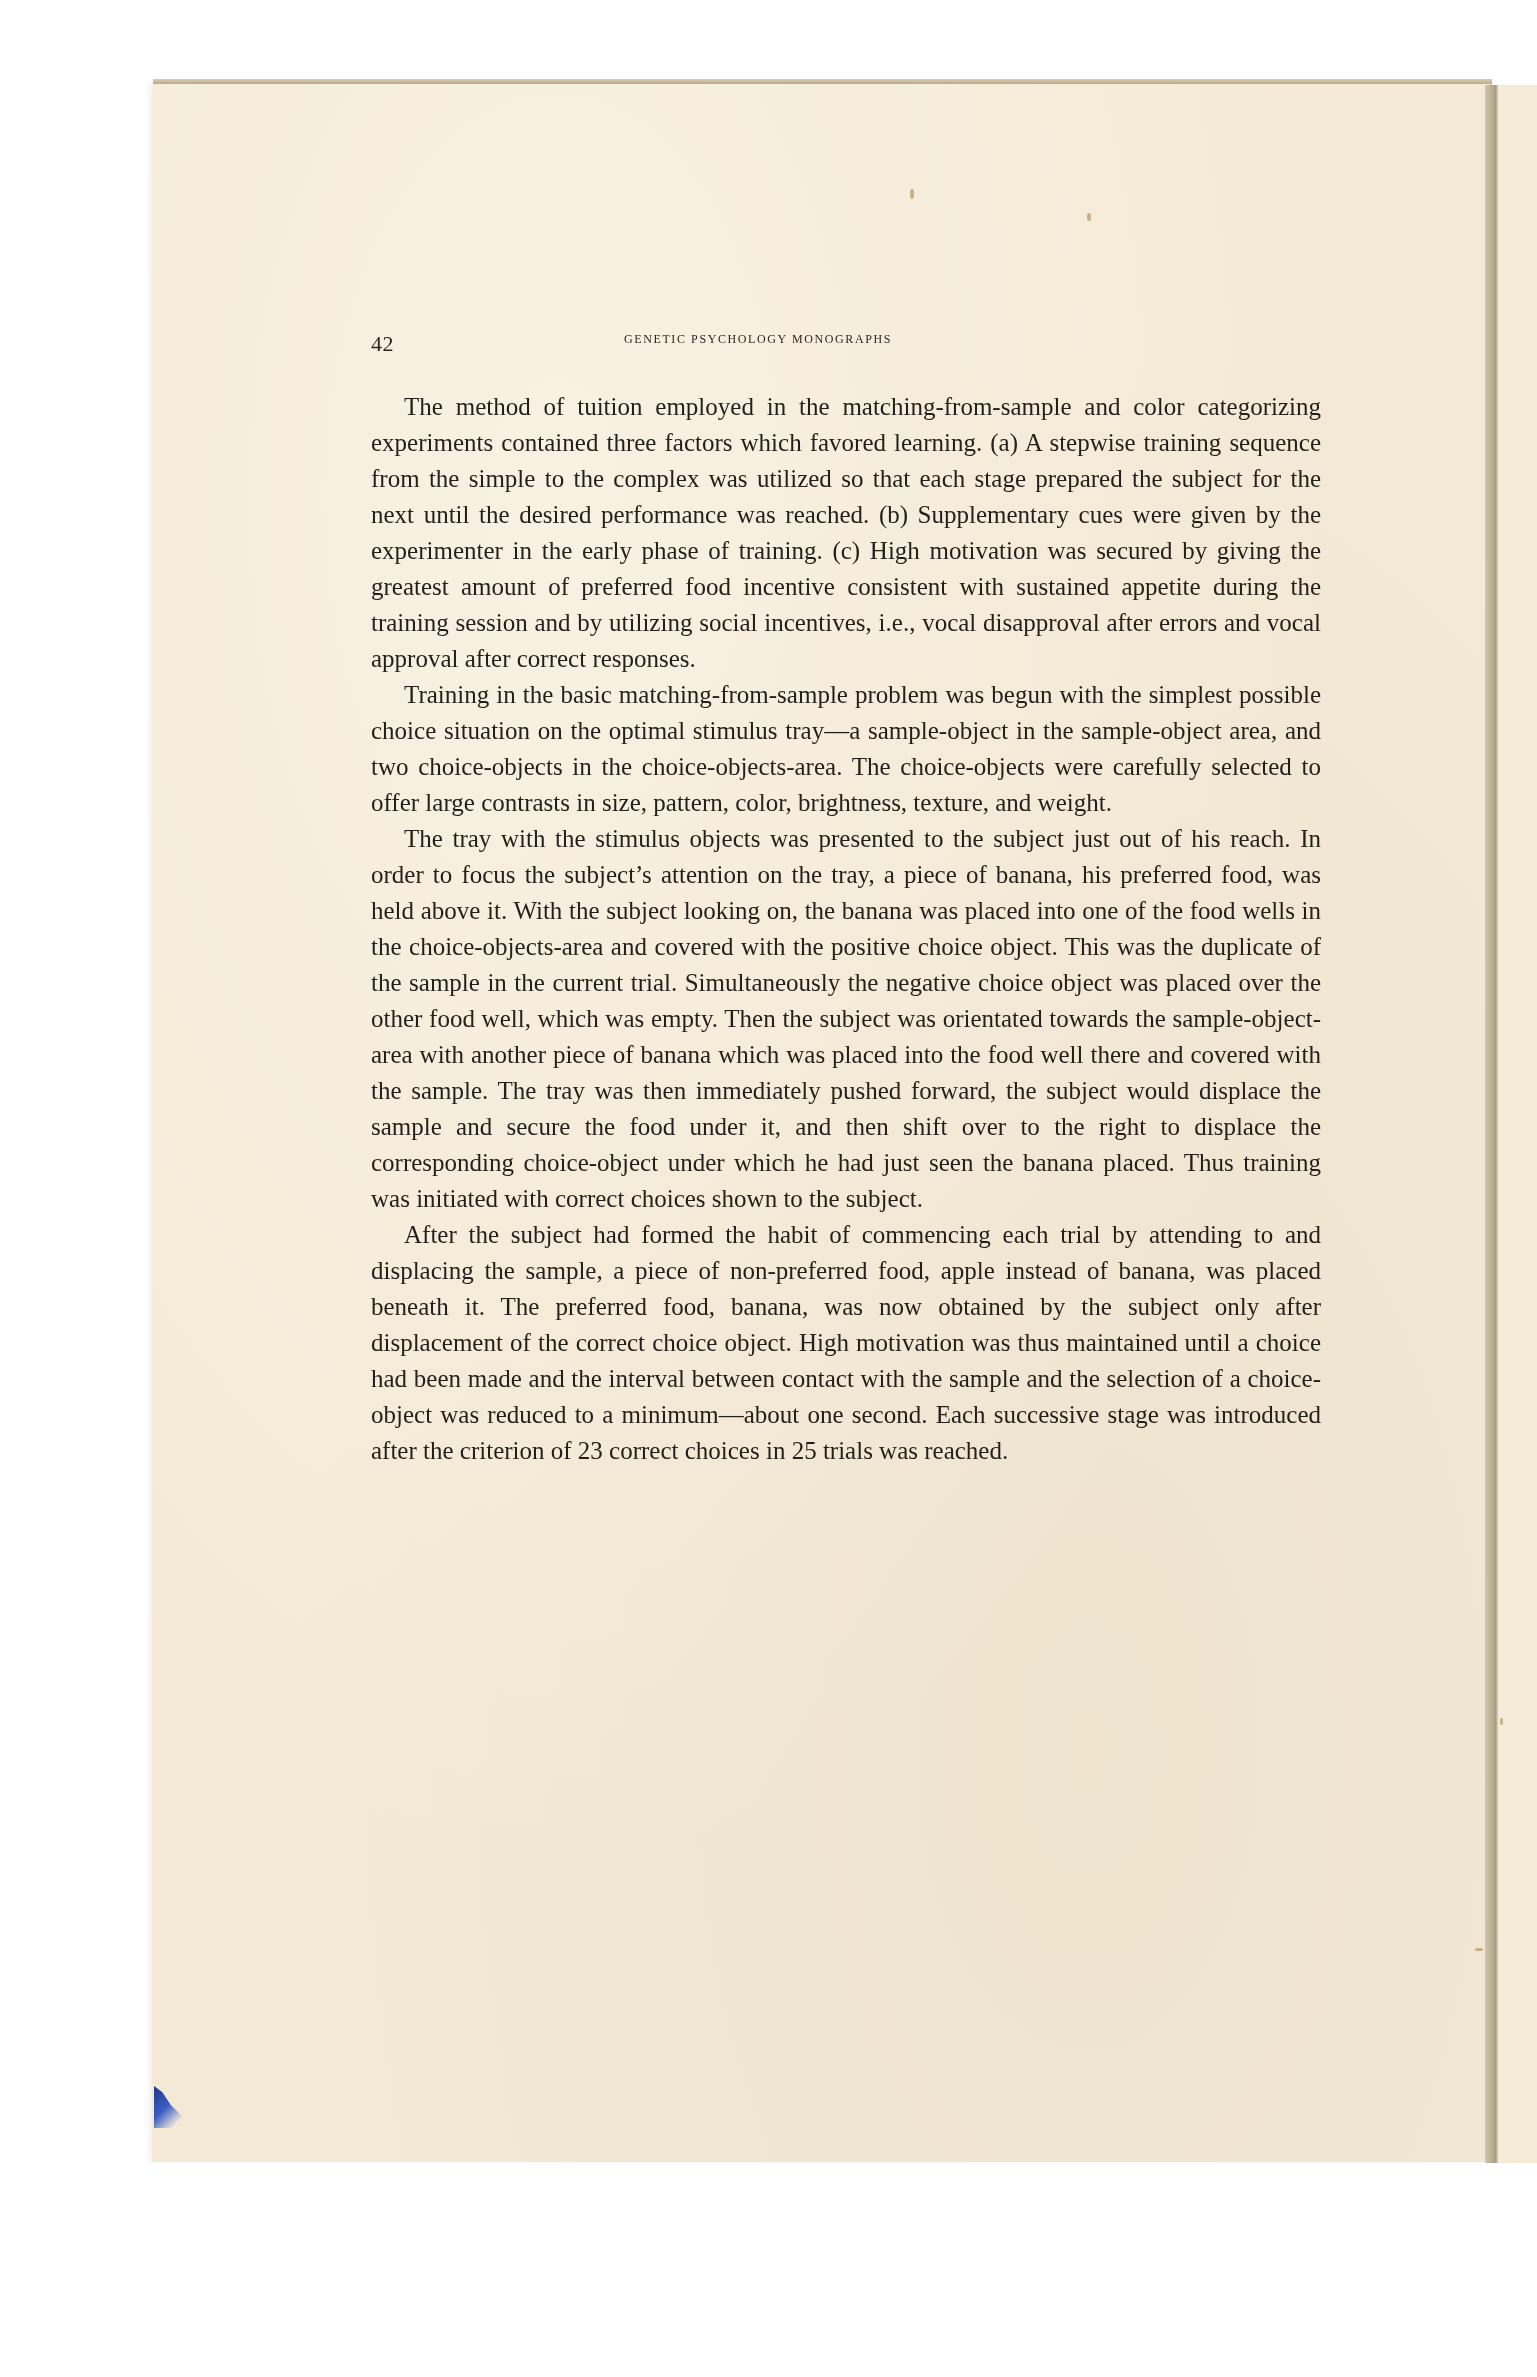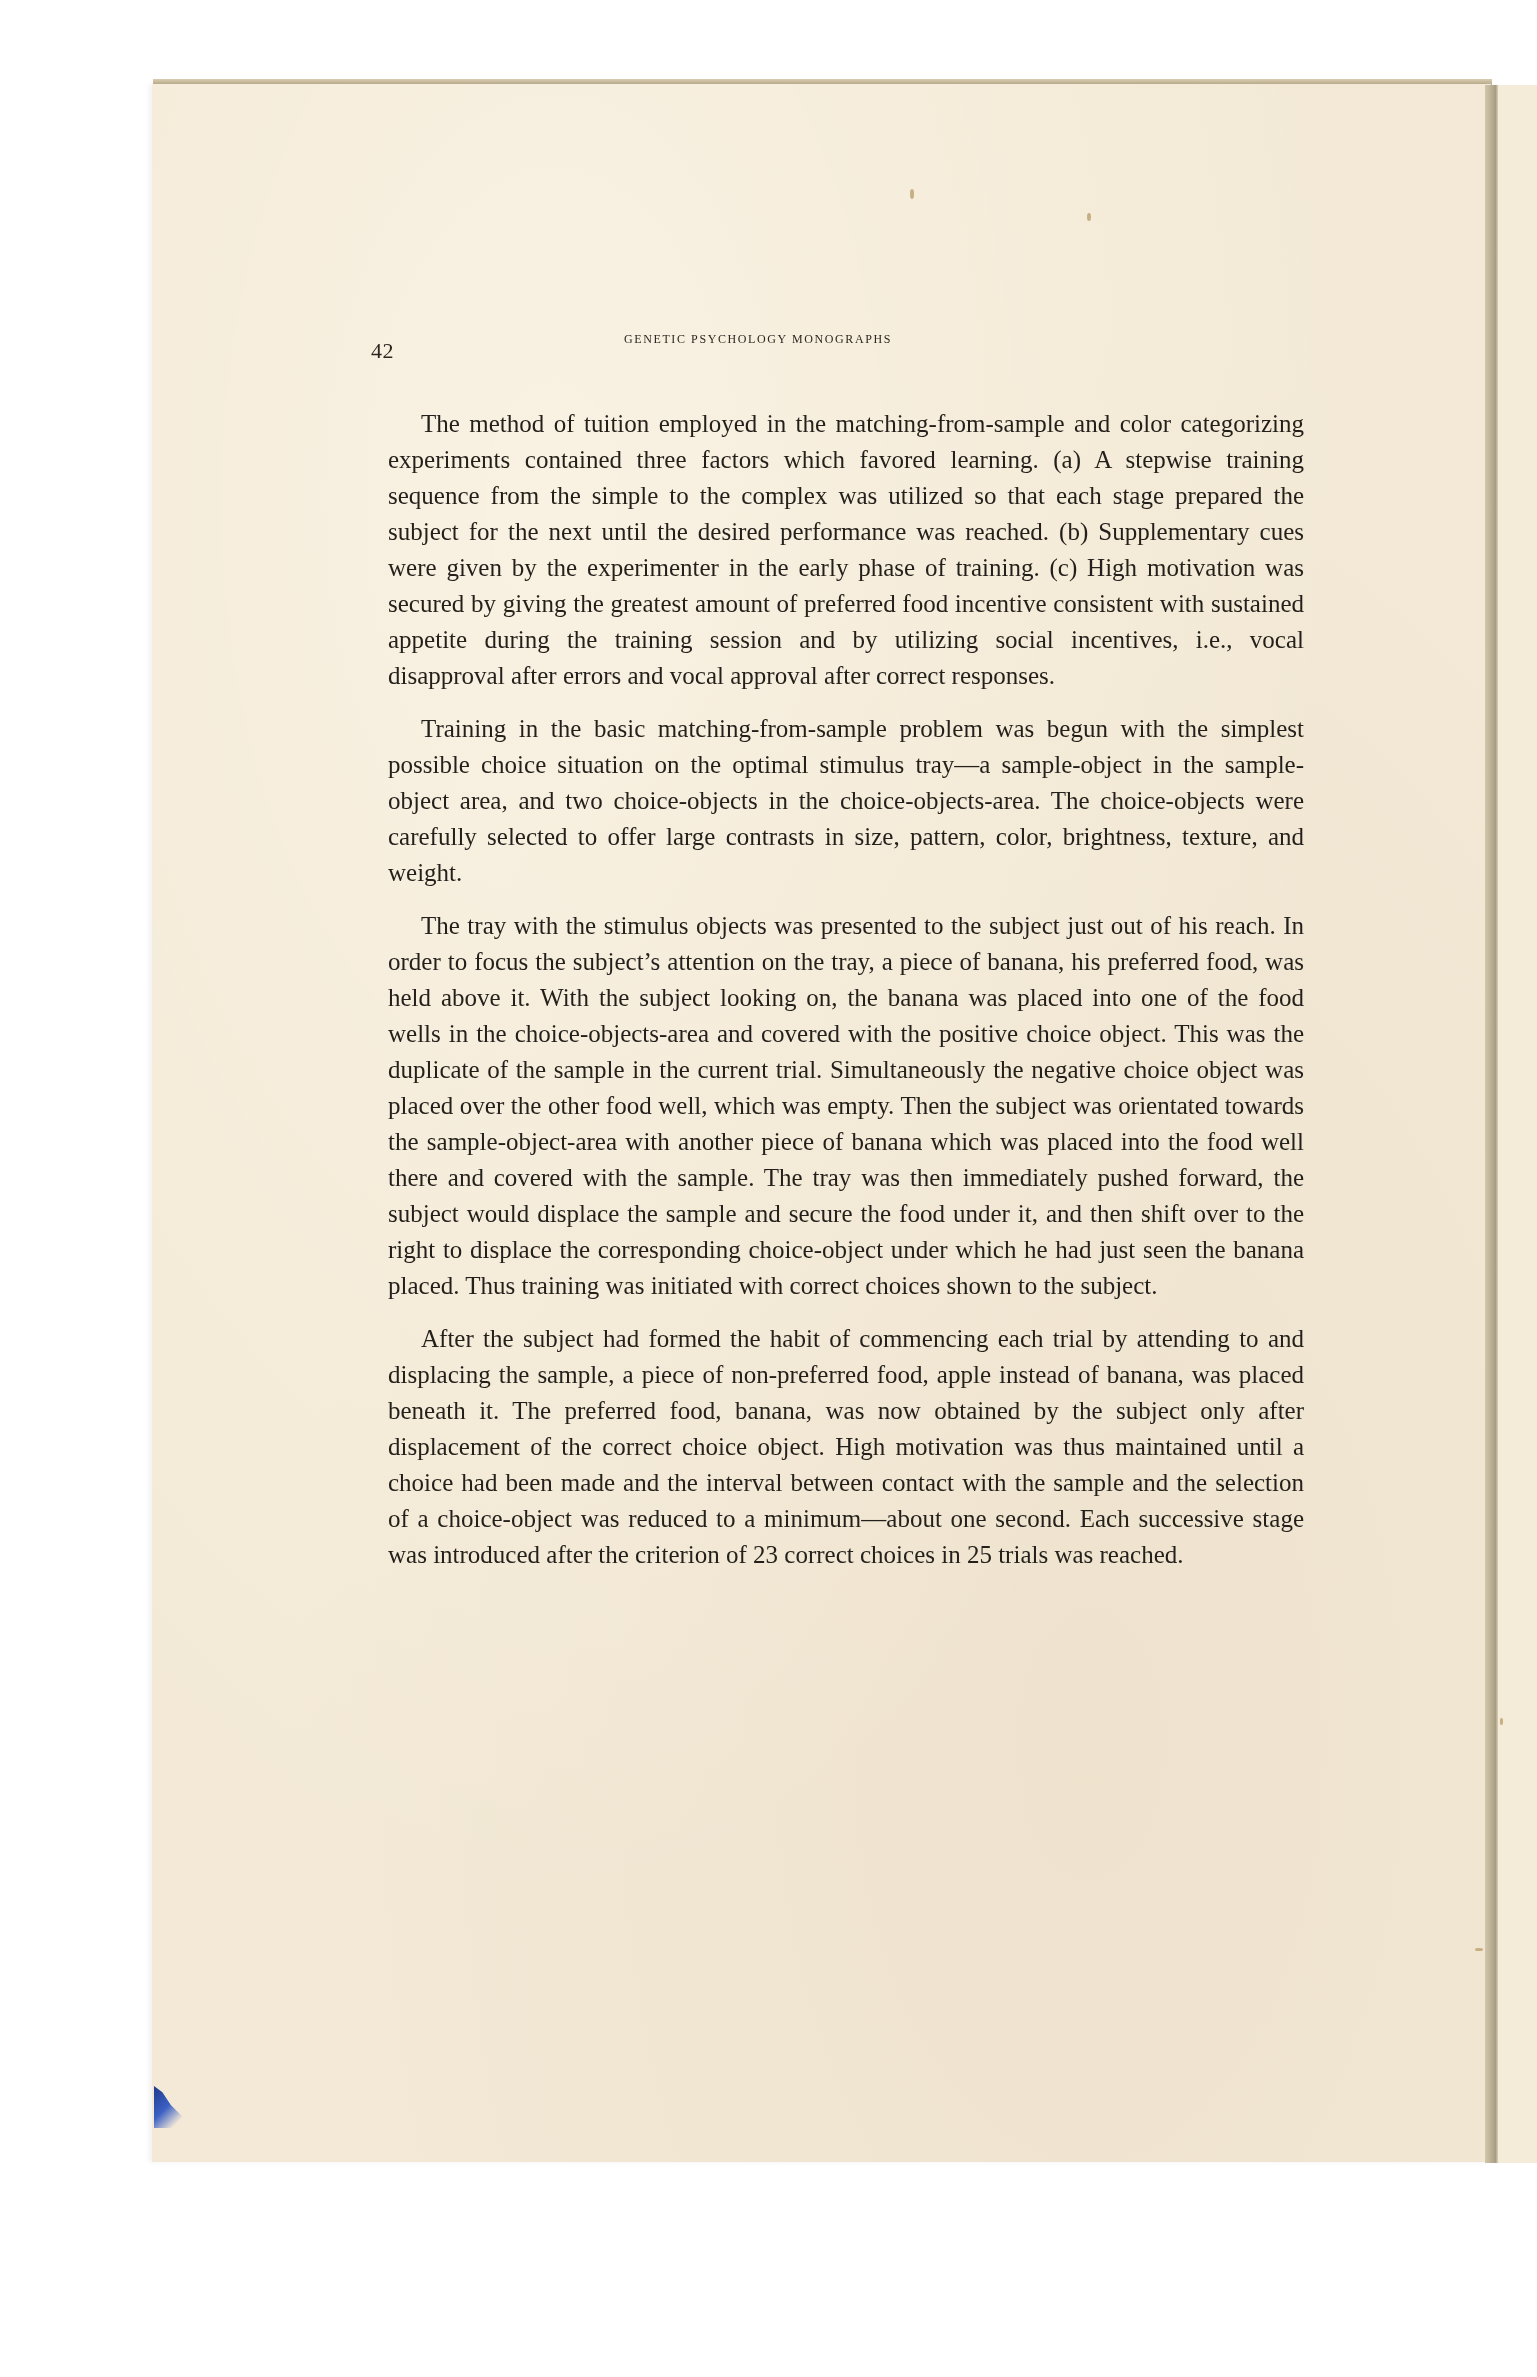--- a/index.html
+++ b/index.html
@@ -47,39 +47,39 @@
     }
     .speck { position: absolute; background: #b3955e; border-radius: 50%; opacity: 0.7; }
     .running-head {
       position: absolute;
       left: 371px; top: 331px;
       width: 947px;
       height: 32px;
       color: #2b2620;
     }
     .page-number {
-      position: absolute; left: 0; top: 7px;
+      position: absolute; left: 0; top: 0;
       font-size: 22px; letter-spacing: 0.5px;
     }
     .journal-title {
       position: absolute; left: 253px; top: 1px;
       font-size: 12px; letter-spacing: 1.6px;
       text-transform: uppercase;
     }
     .text-block {
       position: absolute;
       left: 371px; top: 389px;
       width: 950px;
       color: #231f1a;
       font-size: 25px;
       line-height: 36px;
       text-align: justify;
     }
     .text-block p {
-      margin: 17px;
+      margin: 0;
       text-indent: 33px;
       hyphens: manual;
     }
   </style>
 </head>
 <body>
 
 <div class="page-top-edge"></div>
 <div class="page"></div>
 <div class="gutter"></div>

